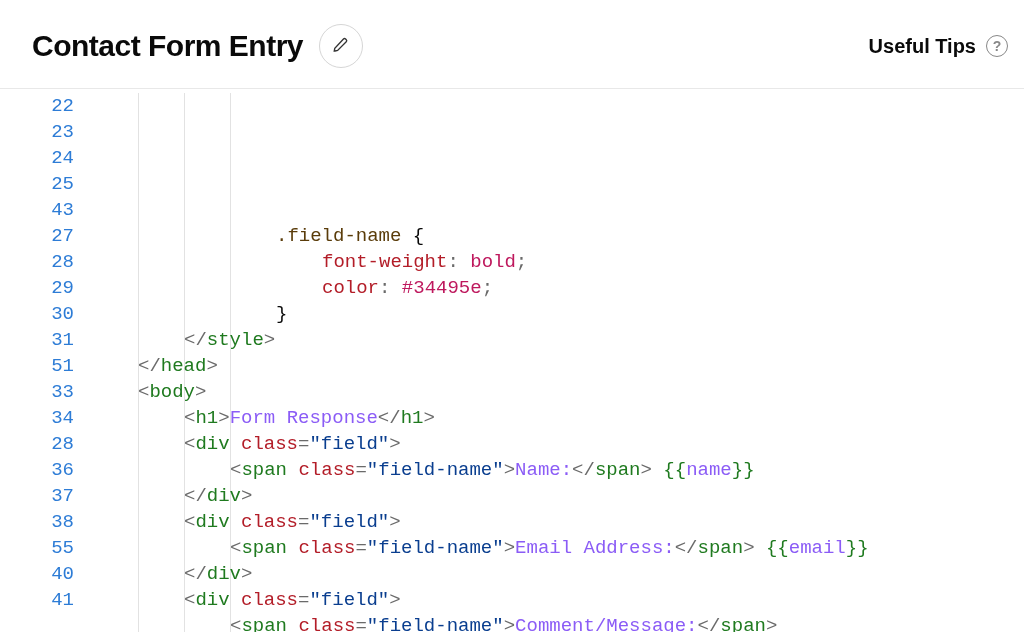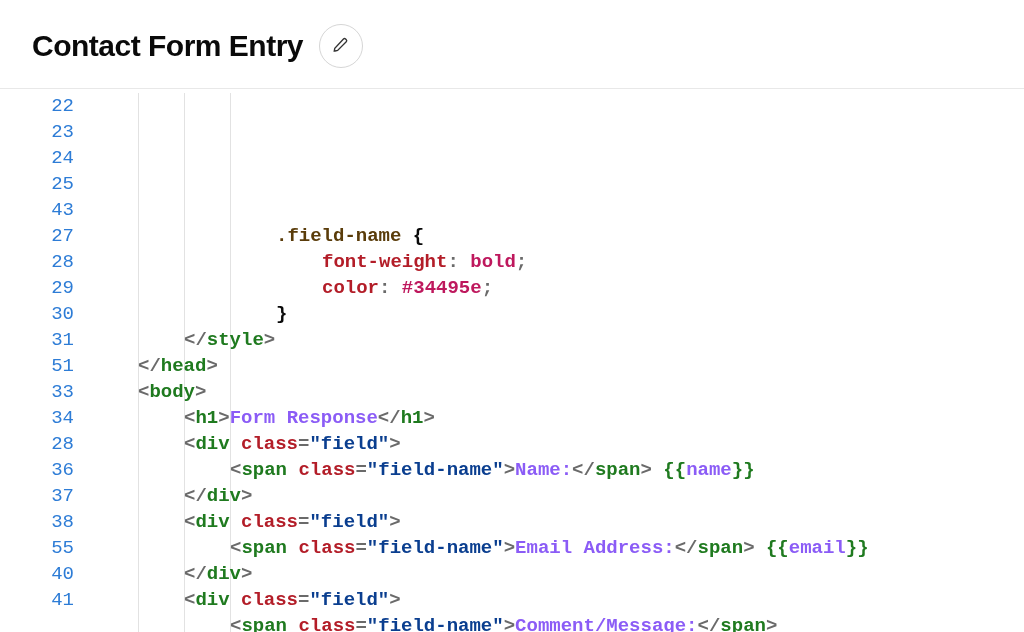--- a/index.html
+++ b/index.html
@@ -81,21 +81,20 @@
     .gutter div { height: 26px; }
     .code-lines {
       flex: 1;
       color: #24292e;
       white-space: pre;
       position: relative;
     }
     .code-lines .line {
       height: 26px;
       position: relative;
-      font-weight: bold;
     }
     .guide {
       position: absolute;
       top: 0;
       bottom: 0;
       width: 1px;
       background: #e2e2e2;
     }
     .tok-punct { color: #6a6a6a; }
     .tok-tag { color: #1f7a1f; }
@@ -116,20 +115,24 @@
   <div class="header-left">
     <h1 class="page-title">Contact Form Entry</h1>
     <button class="edit-btn">
       <span>
         <svg viewBox="0 0 24 24">
             <path d="M4 20l3.5-.7L19 7.8a2 2 0 0 0 0-2.8l-.9-.9a2 2 0 0 0-2.8 0L3.7 16.5 3 20z"></path>
           </svg>
       </span>
     </button>
   </div>
+  <div class="header-right">
+    <span class="tips-label">Useful Tips</span>
+    <span class="help-icon">?</span>
+  </div>
 </div>
 
 <div class="code-area">
   <div class="gutter" id="gutter">
       <div>22</div>
       <div>23</div>
       <div>24</div>
       <div>25</div>
       <div>43</div>
       <div>27</div>

